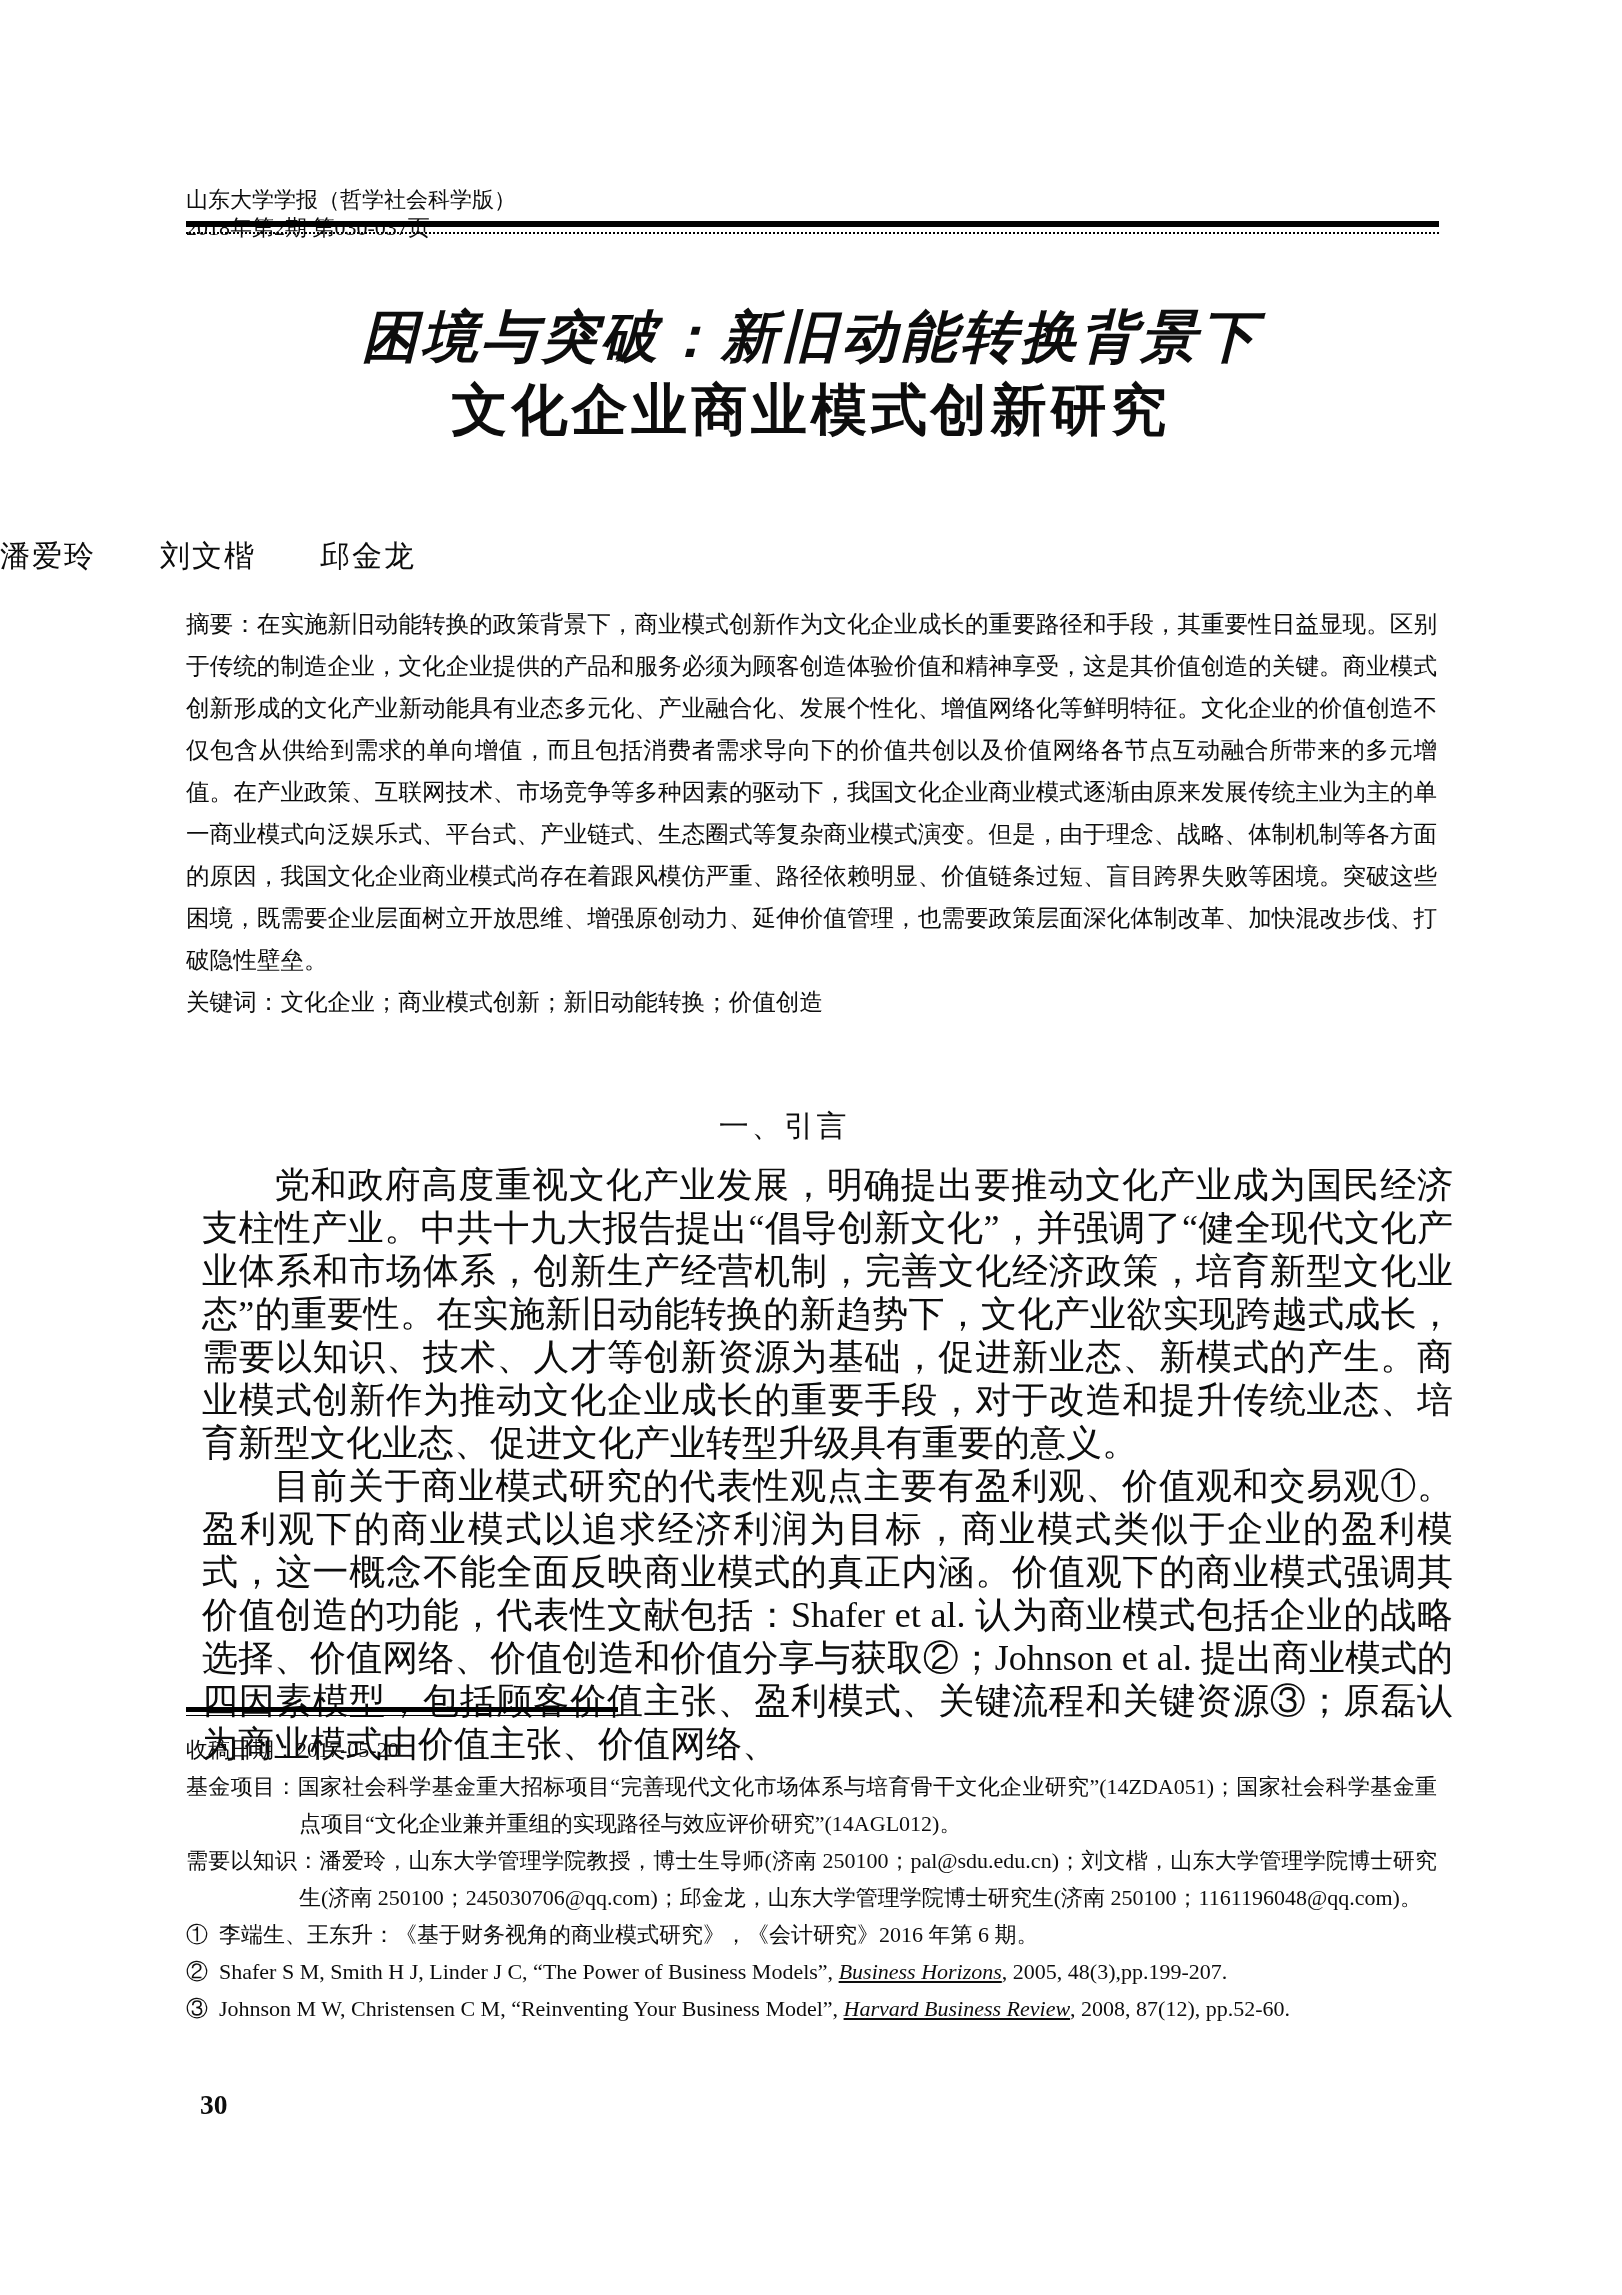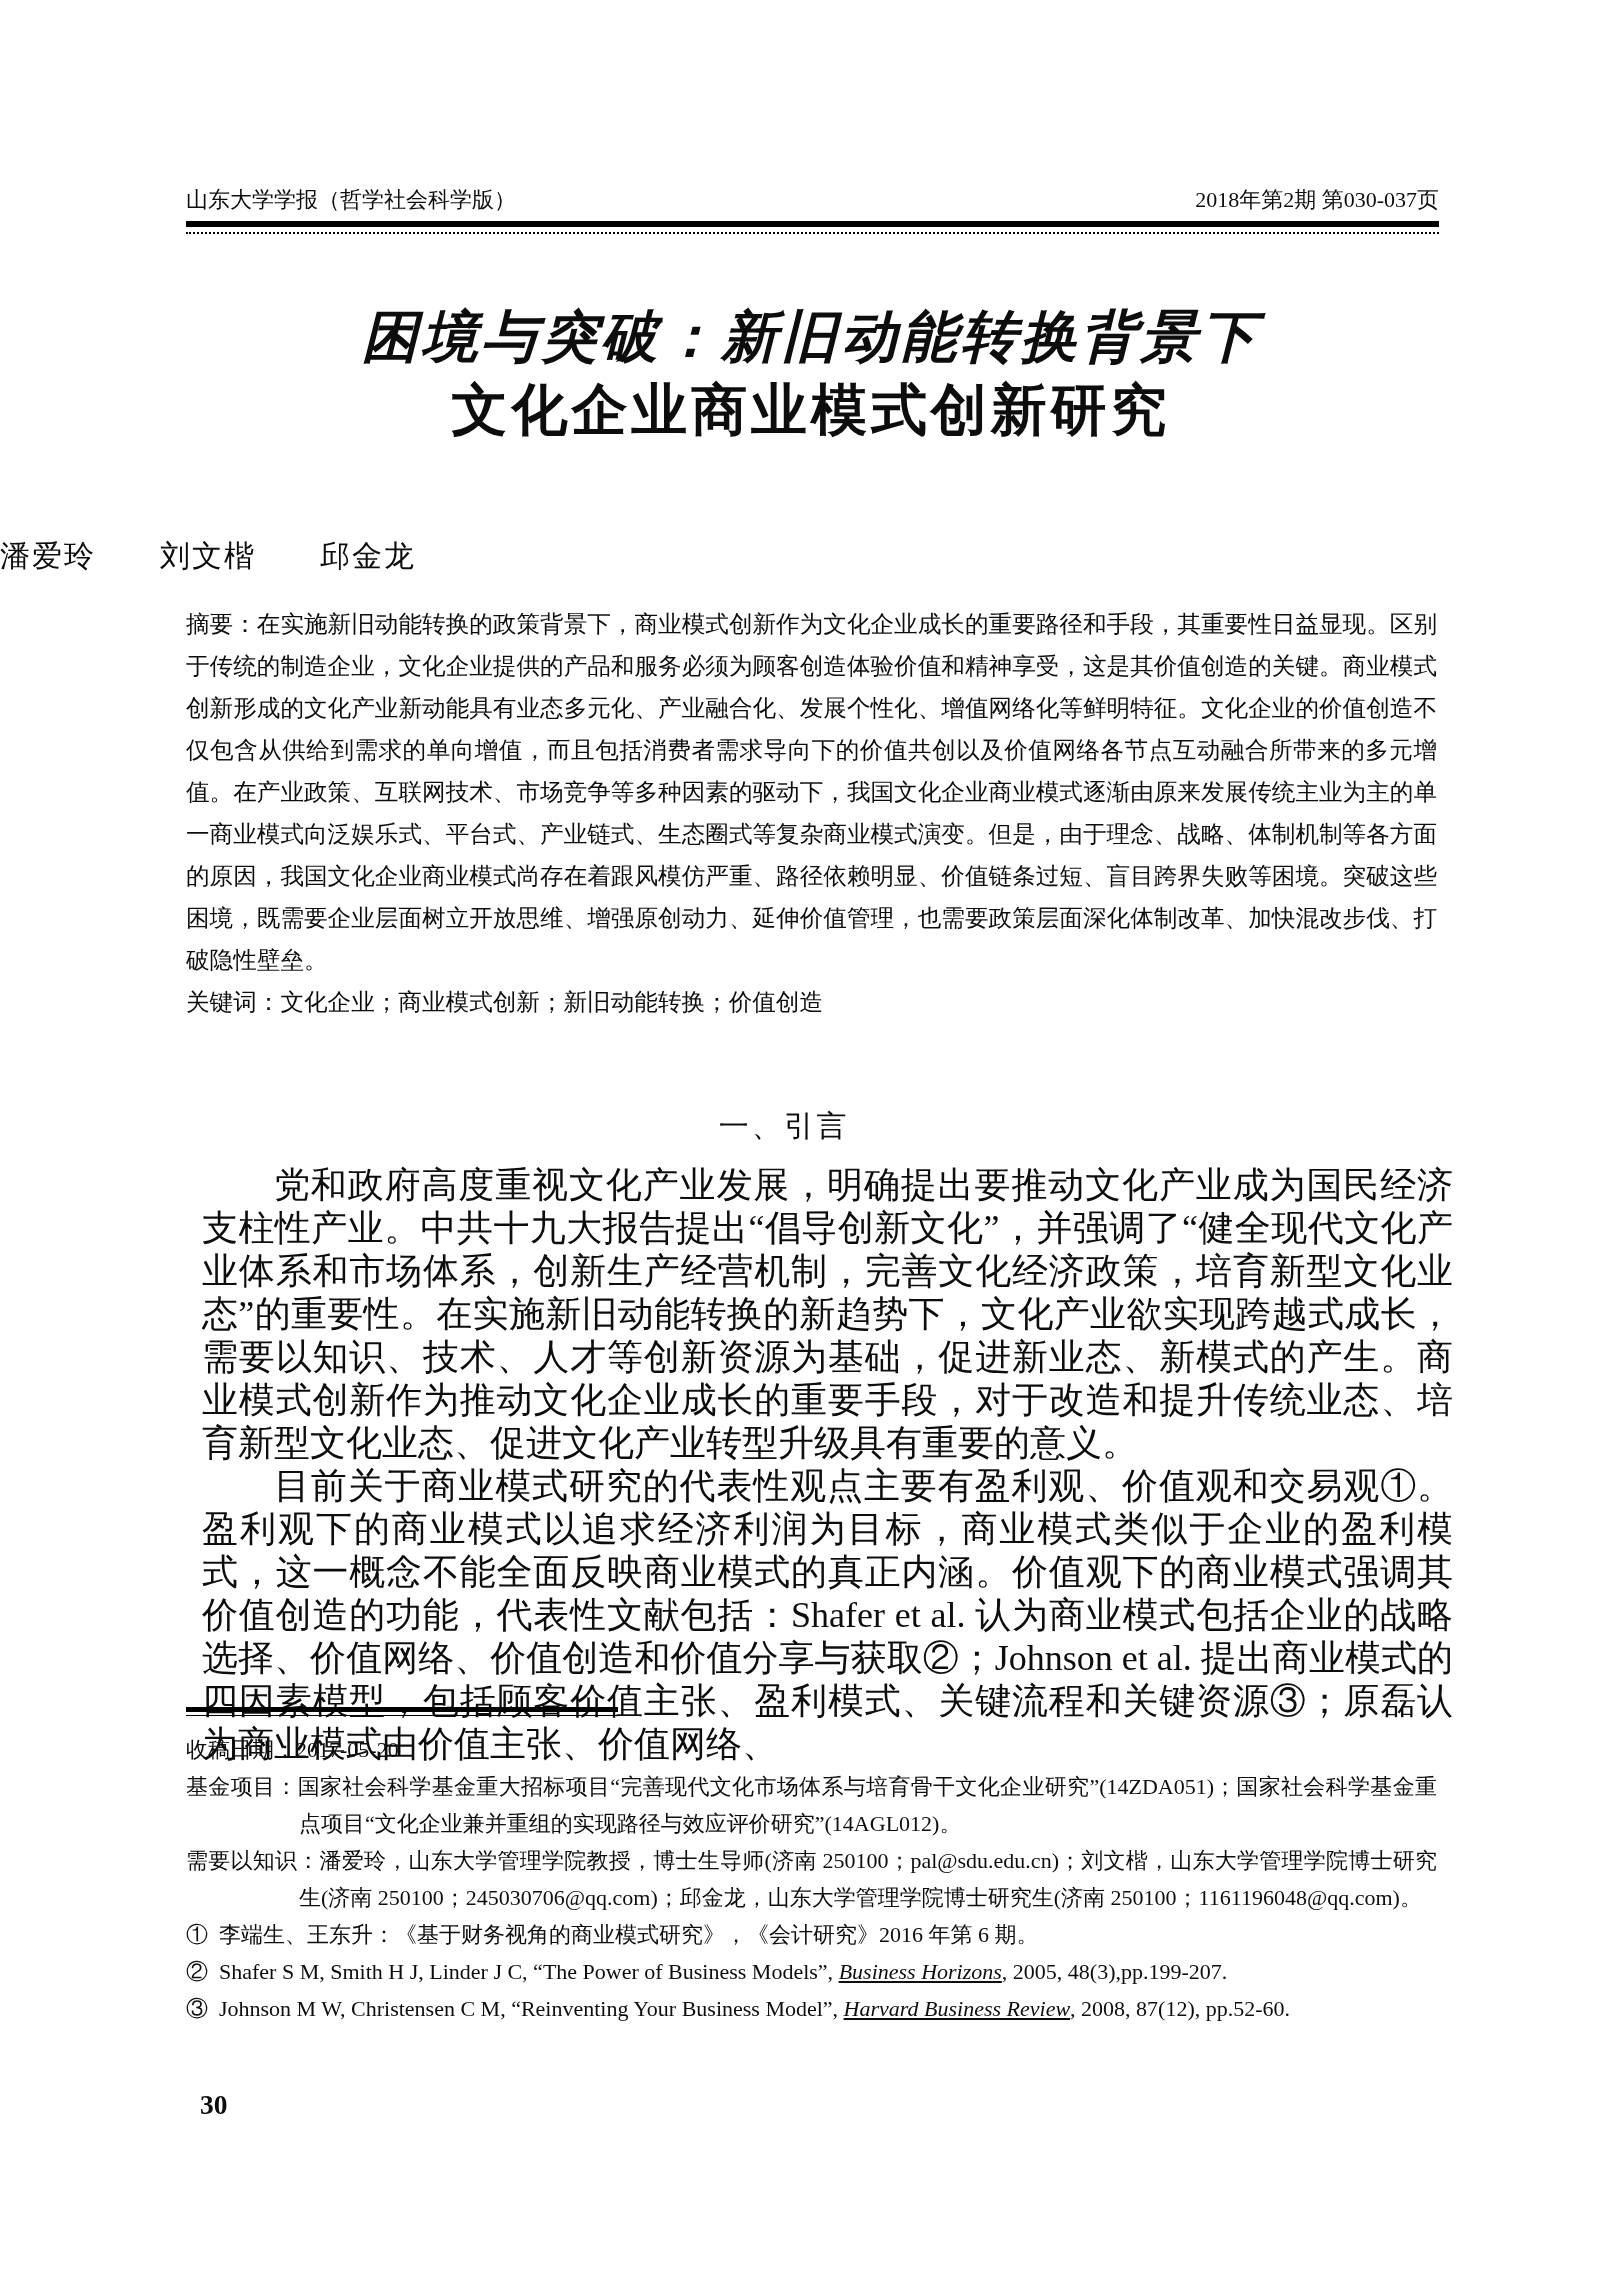--- a/index.html
+++ b/index.html
@@ -8,21 +8,21 @@
     width:1622px;height:2295px;
     background:#ffffff;
     color:#0d0d0d;
     font-family:"Liberation Serif","DejaVu Serif",serif;
     overflow:hidden;
   }
   
   .running-head{
     position:absolute;top:186px;left:186px;width:1253px;
     display:flex;justify-content:space-between;align-items:baseline;
-    font-size:22px;line-height:27.5px;
+    font-size:22px;line-height:27.5px;flex-direction:column;
   }
   .rule-thick{
     position:absolute;top:221px;left:186px;width:1253px;height:5.9px;
     background:#000;
   }
   .rule-dotted{
     position:absolute;top:232px;left:186px;width:1253px;height:0;
     border-top:2px dotted #000;
   }
   

